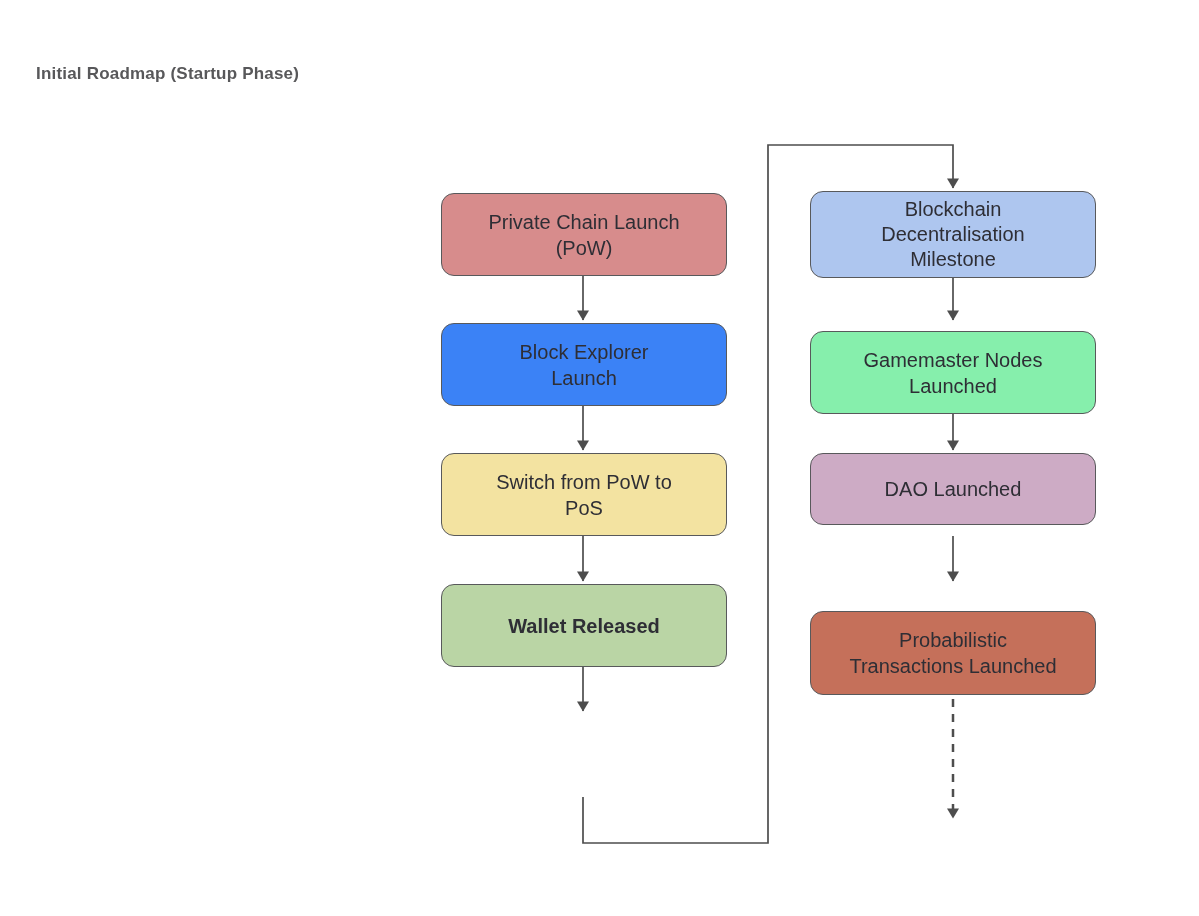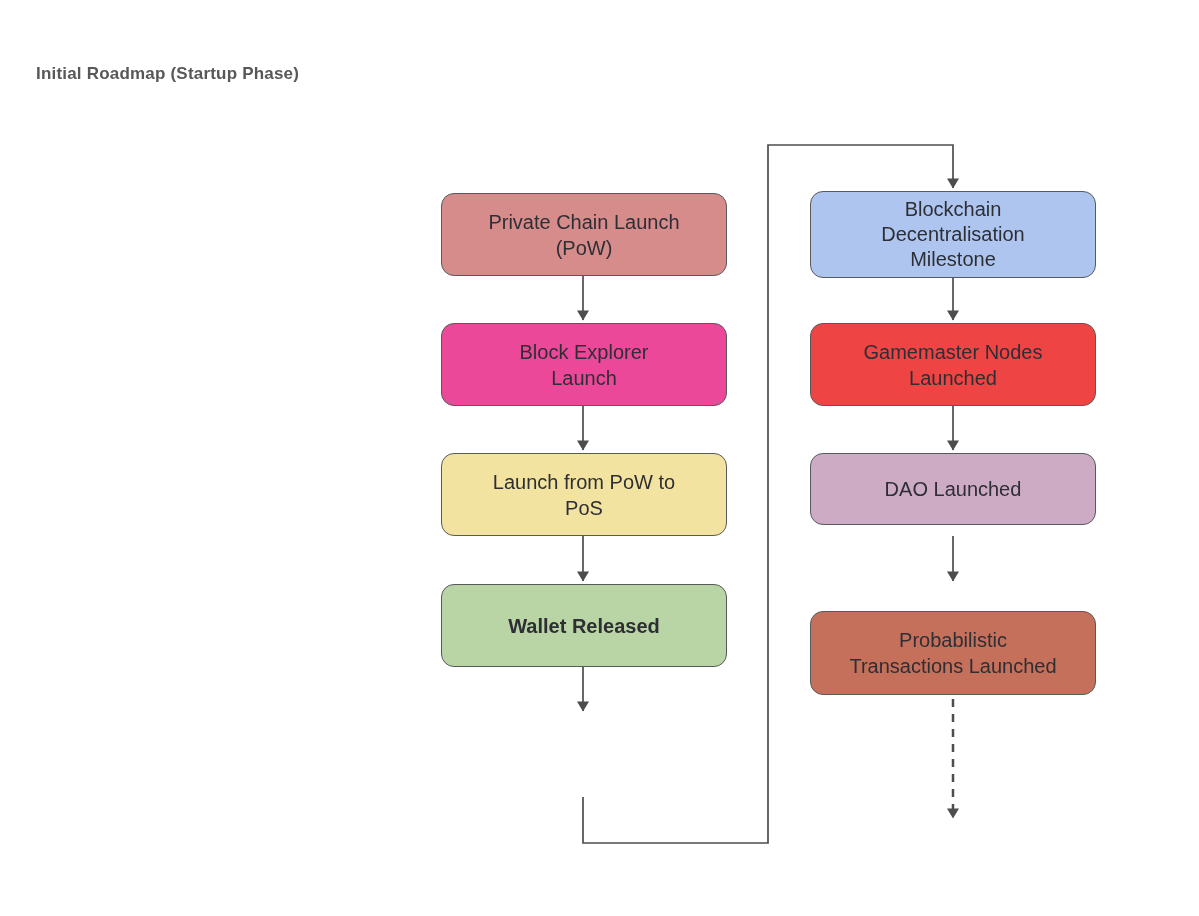--- a/index.html
+++ b/index.html
@@ -60,38 +60,38 @@
 
     <path d="M583,797 L583,843 L768,843 L768,145 L953,145 L953,188" fill="none" stroke-width="1.7" marker-end="url(#arrowhead)" stroke="#4d4d4d"></path>
 
     <line x1="953" y1="669" x2="953" y2="818" stroke-width="2.5" stroke-dasharray="8 7" marker-end="url(#arrowhead)" stroke="#4d4d4d"></line>
   </svg>
 
   <div class="node ln ln1" style="background-color: rgb(215, 140, 140); border-color: rgb(88, 89, 91); color: rgb(46, 46, 53);">
     <span>Private Chain Launch
 (PoW)</span>
   </div>
-  <div class="node ln ln2" style="background-color: #ec4899; border-color: rgb(88, 89, 91); color: rgb(46, 46, 53);">
+  <div class="node ln ln2" style="background-color: #3b82f6; border-color: rgb(88, 89, 91); color: rgb(46, 46, 53);">
     <span>Block Explorer
 Launch</span>
   </div>
   <div class="node ln ln3" style="background-color: rgb(243, 227, 161); border-color: rgb(88, 89, 91); color: rgb(46, 46, 53);">
-    <span>Launch from PoW to
+    <span>Switch from PoW to
 PoS</span>
   </div>
   <div class="node ln ln4" style="background-color: rgb(186, 213, 165); border-color: rgb(88, 89, 91); color: rgb(46, 46, 53); font-weight: bold;">
     <span>Wallet Released</span>
   </div>
 
   <div class="node rn rn1" style="background-color: rgb(174, 198, 239); border-color: rgb(88, 89, 91); color: rgb(46, 46, 53);">
     <span>Blockchain
 Decentralisation
 Milestone</span>
   </div>
-  <div class="node rn rn2" style="background-color: #ef4444; border-color: rgb(88, 89, 91); color: rgb(46, 46, 53);">
+  <div class="node rn rn2" style="background-color: #86efac; border-color: rgb(88, 89, 91); color: rgb(46, 46, 53); margin-top: 8px;">
     <span>Gamemaster Nodes
 Launched</span>
   </div>
   <div class="node rn rn3" style="background-color: rgb(205, 171, 197); border-color: rgb(88, 89, 91); color: rgb(46, 46, 53);">
     <span>DAO Launched</span>
   </div>
   <div class="node rn rn4" style="background-color: rgb(197, 112, 90); border-color: rgb(88, 89, 91); color: rgb(46, 46, 53);">
     <span>Probabilistic
 Transactions Launched</span>
   </div>

